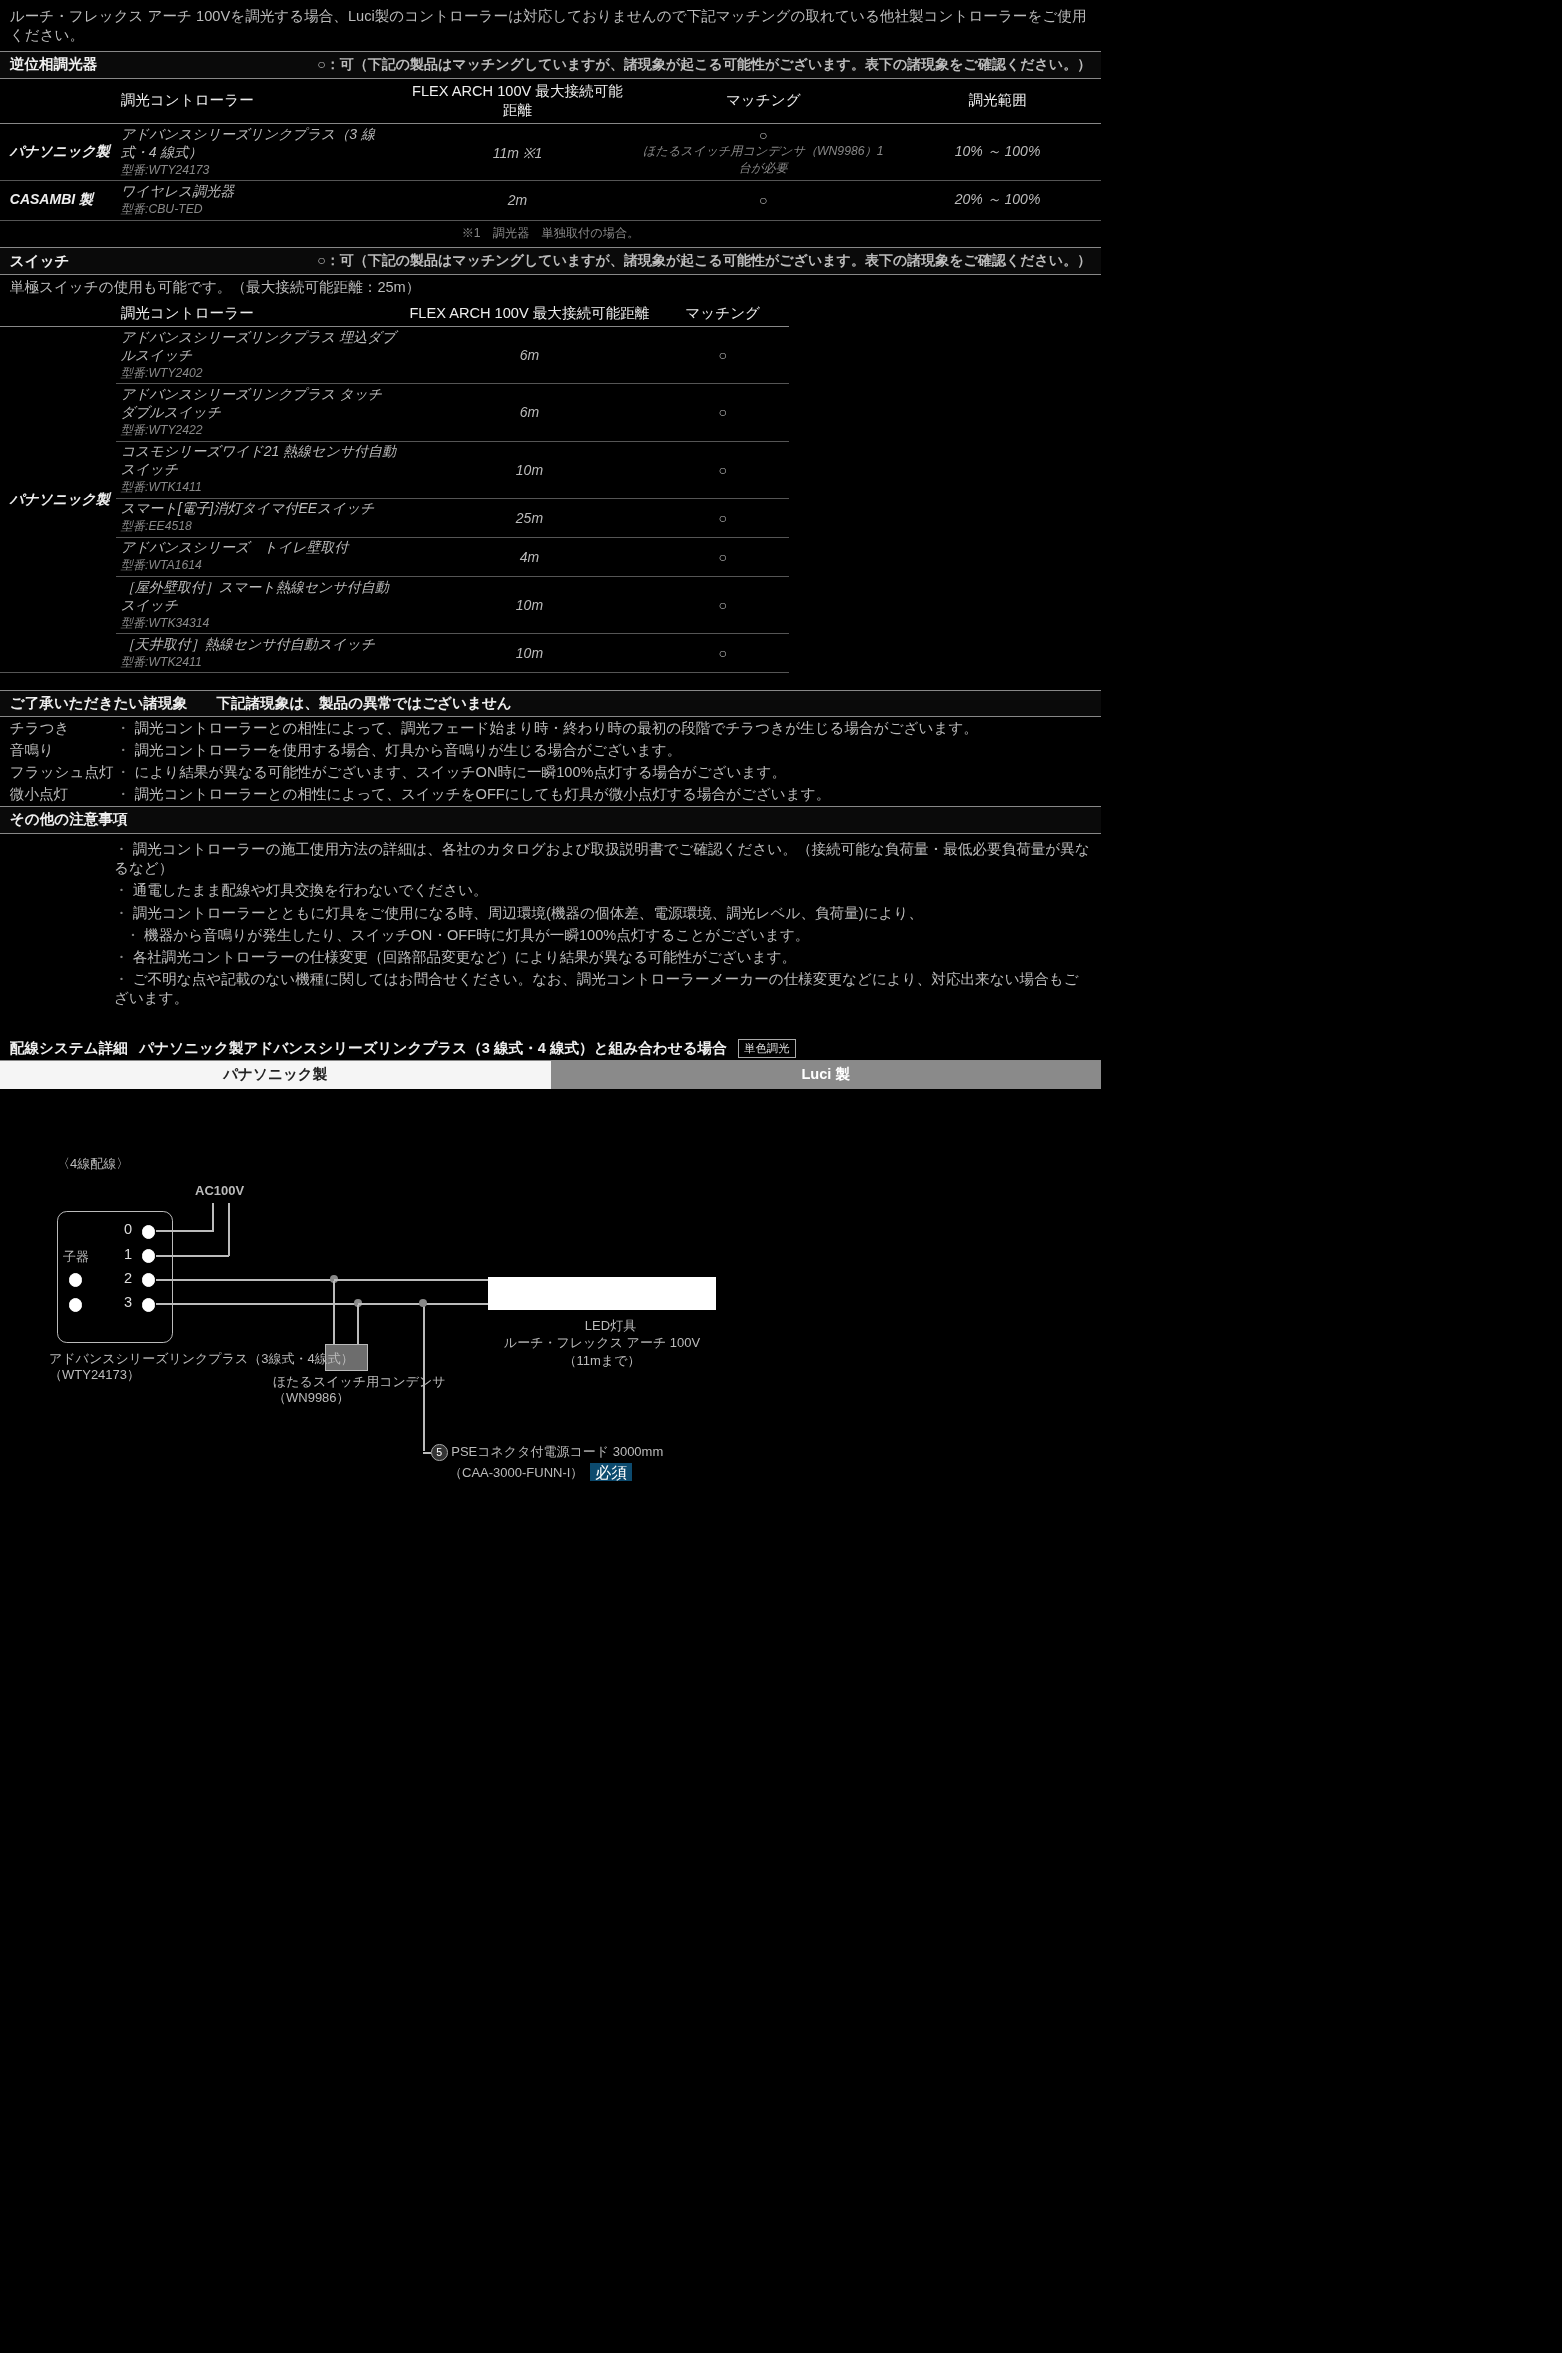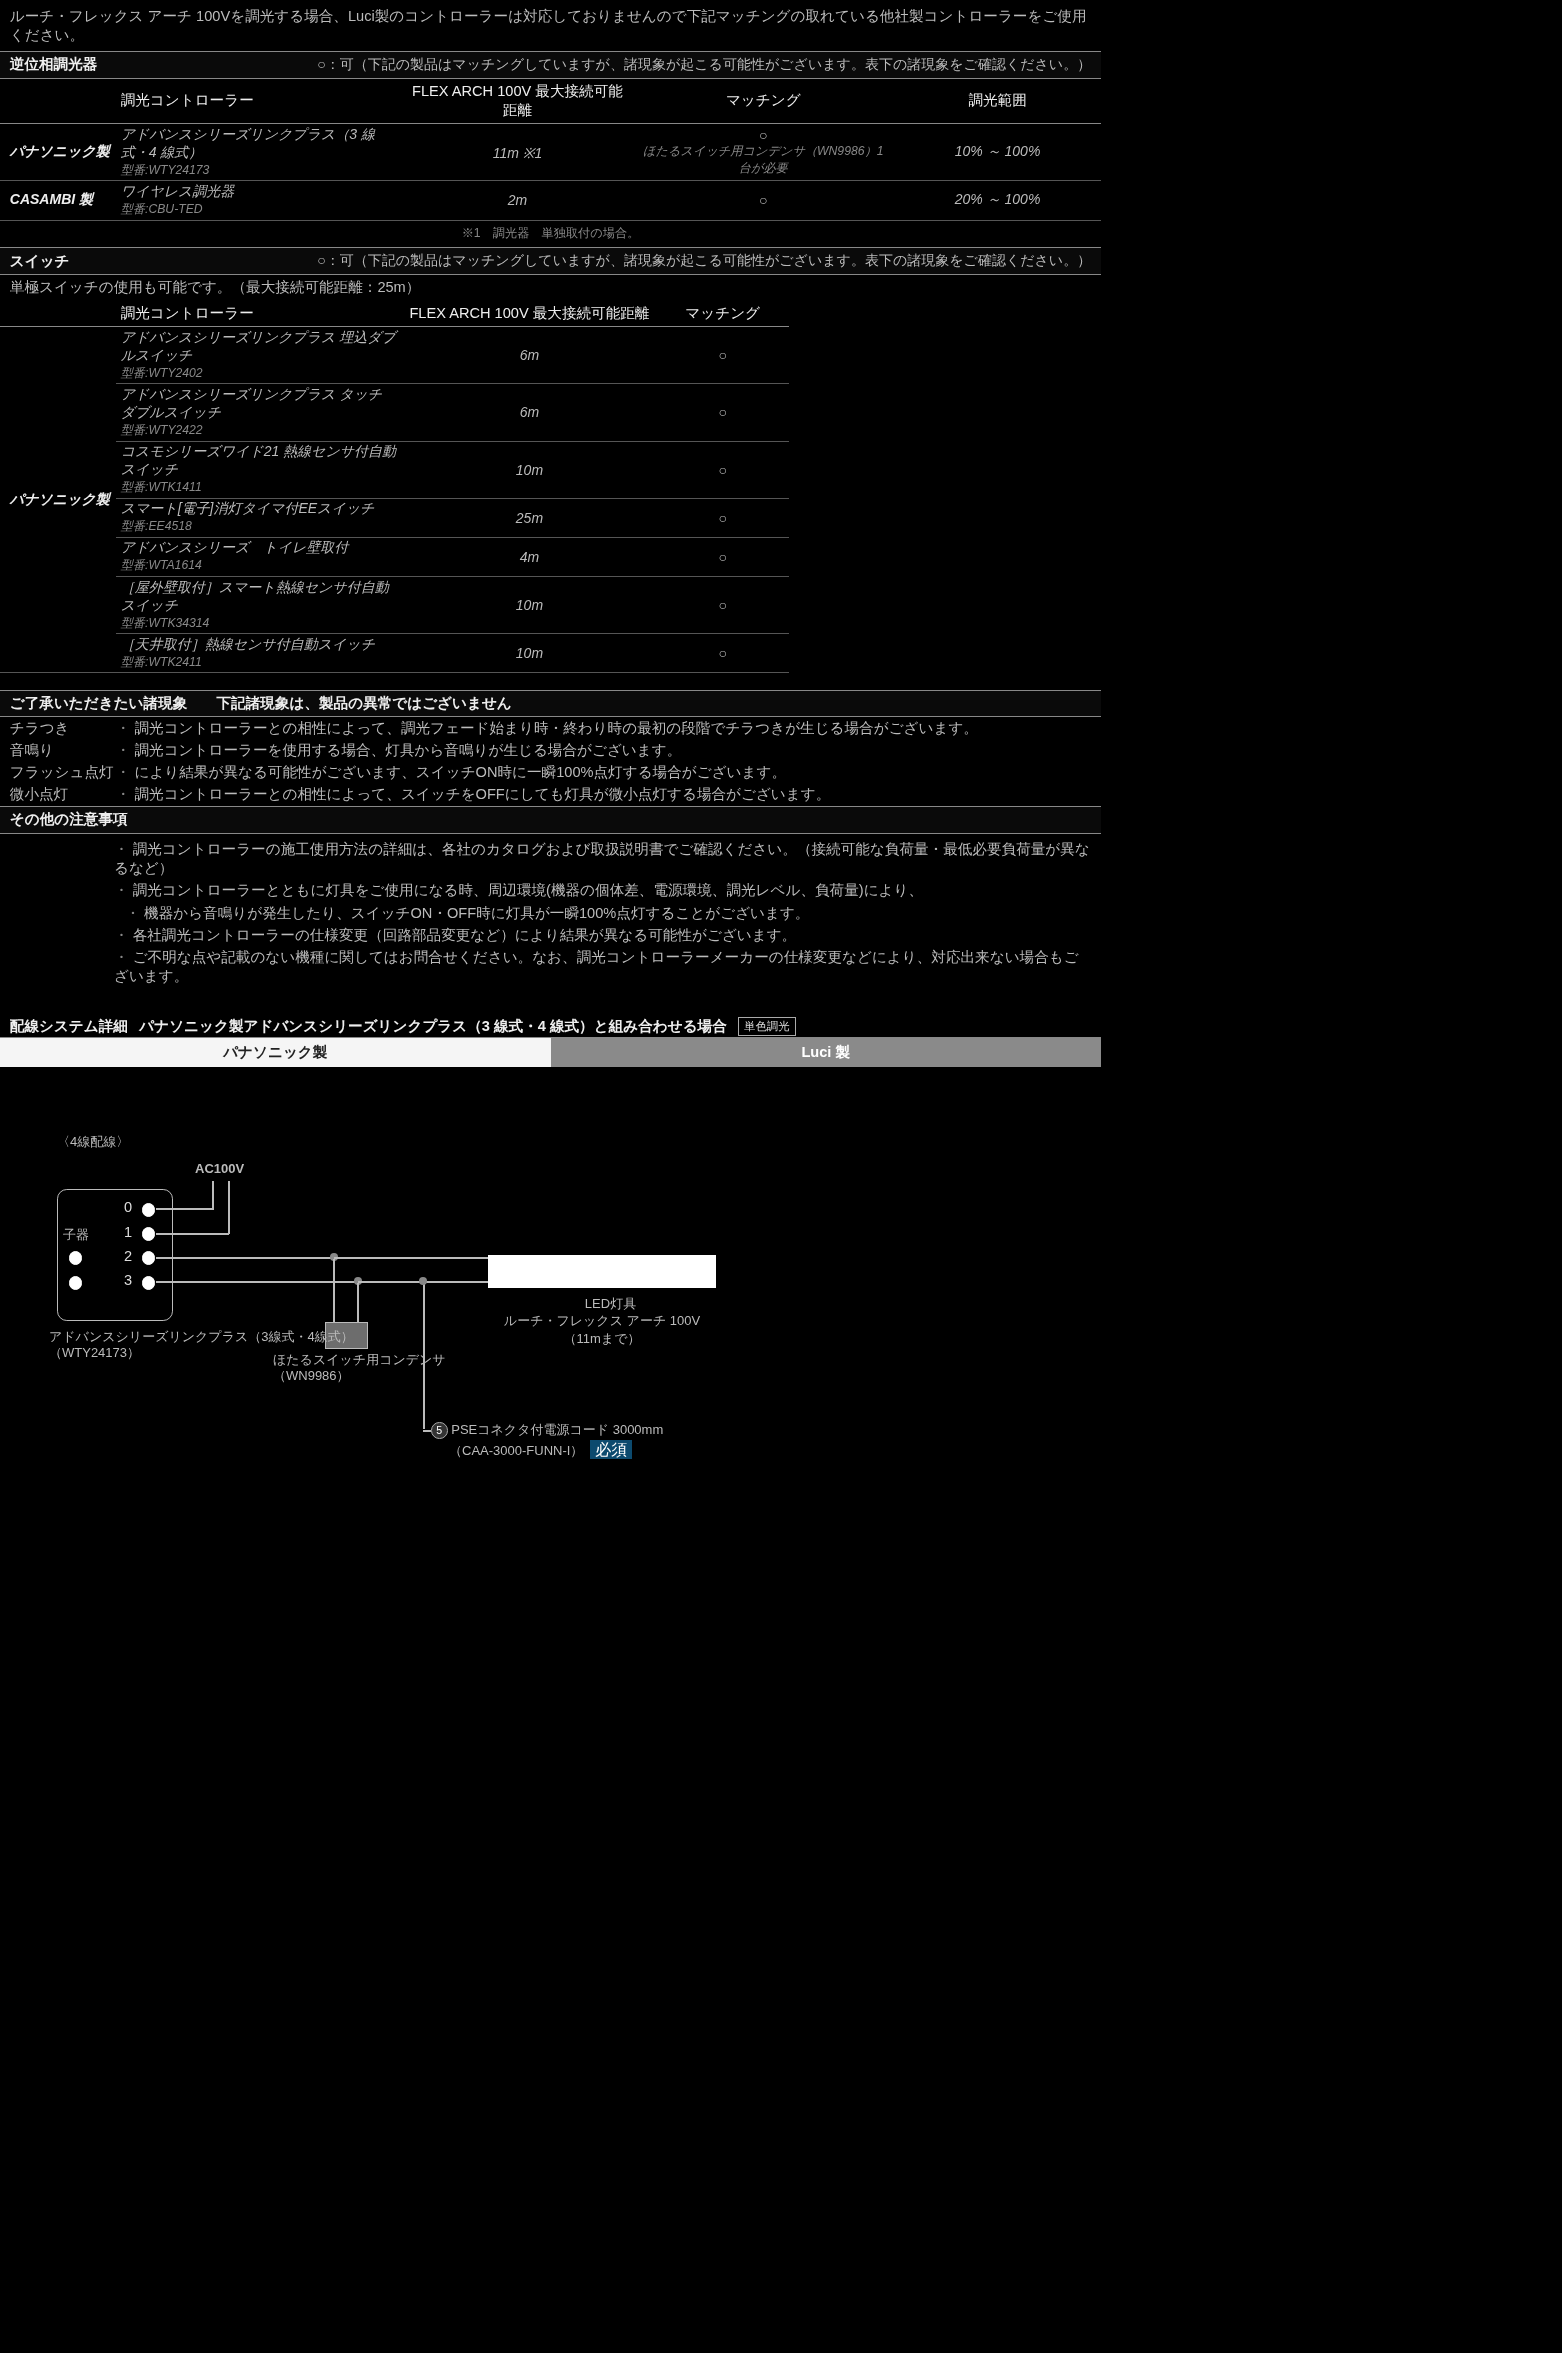--- a/index.html
+++ b/index.html
@@ -19,21 +19,21 @@
     justify-content: space-between;
     align-items: center;
     border-top: 0.8px solid #888;
     border-bottom: 0.8px solid #888;
     padding: 3.3px 9.8px;
     background: #0a0a0a;
     font-weight: bold;
     color: #eee;
   }
   .section-bar .note {
-    font-weight: normal;
+    font-weight: bold;
     color: #bbb;
     font-size: 14px;
   }
   table {
     border-collapse: collapse;
     width: 100%;
     padding-left: 7px;
   }
   th {
     font-weight: normal;
@@ -362,20 +362,21 @@
       <div class="phen-text">調光コントローラーとの相性によって、スイッチをOFFにしても灯具が微小点灯する場合がございます。</div>
     </div>
 </div>
 
 <div class="section-bar">
   <span>その他の注意事項</span>
     <span></span>
 </div>
 <div class="bullets">
   <div>調光コントローラーの施工使用方法の詳細は、各社のカタログおよび取扱説明書でご確認ください。（接続可能な負荷量・最低必要負荷量が異なるなど）</div>
+  <div>通電したまま配線や灯具交換を行わないでください。</div>
   <div>調光コントローラーとともに灯具をご使用になる時、周辺環境(機器の個体差、電源環境、調光レベル、負荷量)により、</div>
   <div style="margin-left:11.4px">機器から音鳴りが発生したり、スイッチON・OFF時に灯具が一瞬100%点灯することがございます。</div>
   <div>各社調光コントローラーの仕様変更（回路部品変更など）により結果が異なる可能性がございます。</div>
   <div>ご不明な点や記載のない機種に関してはお問合せください。なお、調光コントローラーメーカーの仕様変更などにより、対応出来ない場合もございます。</div>
 </div>
 
 <div class="wiring-title-row">
   <span class="wiring-title">配線システム詳細</span>
   <span class="wiring-title">パナソニック製アドバンスシリーズリンクプラス（3 線式・4 線式）と組み合わせる場合</span>
   <span class="tag">単色調光</span>

